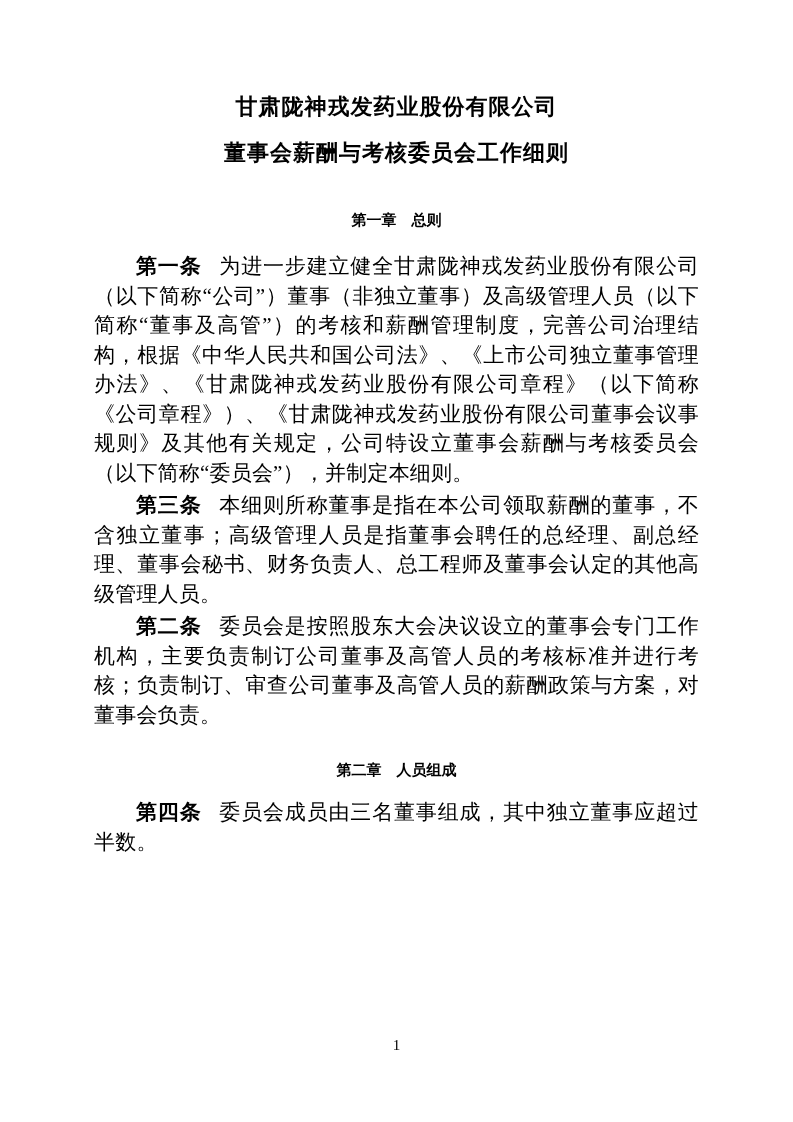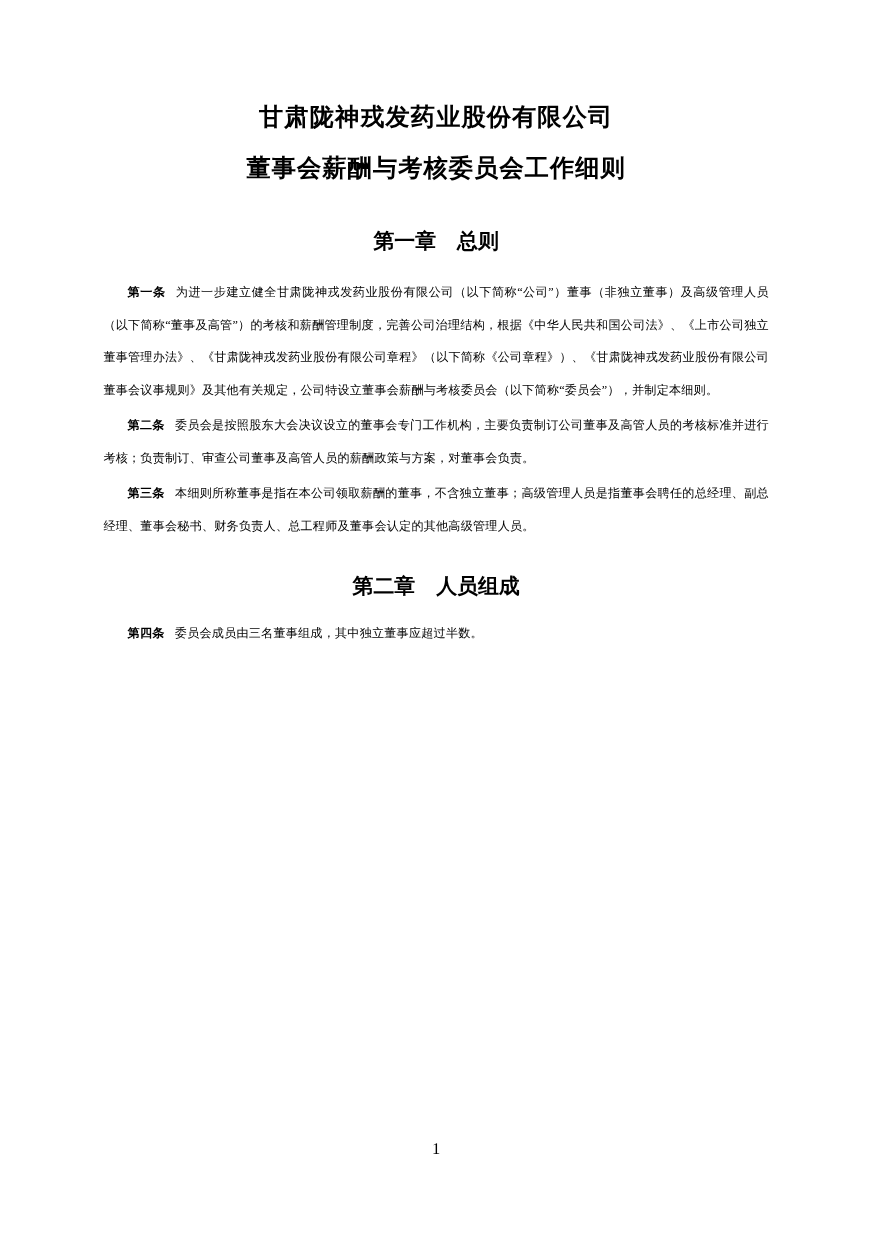--- a/index.html
+++ b/index.html
@@ -22,32 +22,32 @@
   .doc-title {
     margin: 0;
     font-size: 22px;
     font-weight: bold;
     text-align: center;
     line-height: 46px;
     letter-spacing: 1px;
   }
   .chapter-heading {
     margin: 24px 0 12px 0;
-    font-size: 19px;
+    font-size: 15px;
     font-weight: bold;
     text-align: center;
     line-height: 32px;
   }
   #content .chapter-heading:first-child {
     margin-top: 28px;
     margin-bottom: 16px;
   }
   .body-para {
     margin: 0 0 3px 0;
-    font-size: 11px;
+    font-size: 21px;
     line-height: 29.5px;
     text-align: justify;
     text-indent: 2em;
     letter-spacing: 0.2px;
   }
   .para-label {
     font-weight: bold;
     margin-right: 0.85em;
   }
   .page-number {
@@ -62,19 +62,19 @@
 </style>
 </head>
 <body>
 
 <div class="page">
   <h1 class="doc-title">甘肃陇神戎发药业股份有限公司</h1>
   <h1 class="doc-title">董事会薪酬与考核委员会工作细则</h1>
   <div id="content">
       <h2 class="chapter-heading">第一章　总则</h2>
       <p class="body-para"><b class="para-label">第一条</b><span>为进一步建立健全甘肃陇神戎发药业股份有限公司（以下简称“公司”）董事（非独立董事）及高级管理人员（以下简称“董事及高管”）的考核和薪酬管理制度，完善公司治理结构，根据《中华人民共和国公司法》、《上市公司独立董事管理办法》、《甘肃陇神戎发药业股份有限公司章程》（以下简称《公司章程》）、《甘肃陇神戎发药业股份有限公司董事会议事规则》及其他有关规定，公司特设立董事会薪酬与考核委员会（以下简称“委员会”），并制定本细则。</span></p>
+      <p class="body-para"><b class="para-label">第三条</b><span>本细则所称董事是指在本公司领取薪酬的董事，不含独立董事；高级管理人员是指董事会聘任的总经理、副总经理、董事会秘书、财务负责人、总工程师及董事会认定的其他高级管理人员。</span></p>
       <p class="body-para"><b class="para-label">第二条</b><span>委员会是按照股东大会决议设立的董事会专门工作机构，主要负责制订公司董事及高管人员的考核标准并进行考核；负责制订、审查公司董事及高管人员的薪酬政策与方案，对董事会负责。</span></p>
-      <p class="body-para"><b class="para-label">第三条</b><span>本细则所称董事是指在本公司领取薪酬的董事，不含独立董事；高级管理人员是指董事会聘任的总经理、副总经理、董事会秘书、财务负责人、总工程师及董事会认定的其他高级管理人员。</span></p>
       <h2 class="chapter-heading">第二章　人员组成</h2>
       <p class="body-para"><b class="para-label">第四条</b><span>委员会成员由三名董事组成，其中独立董事应超过半数。</span></p>
     </div>
   <div class="page-number">1</div>
 </div>
 
 </body></html>

